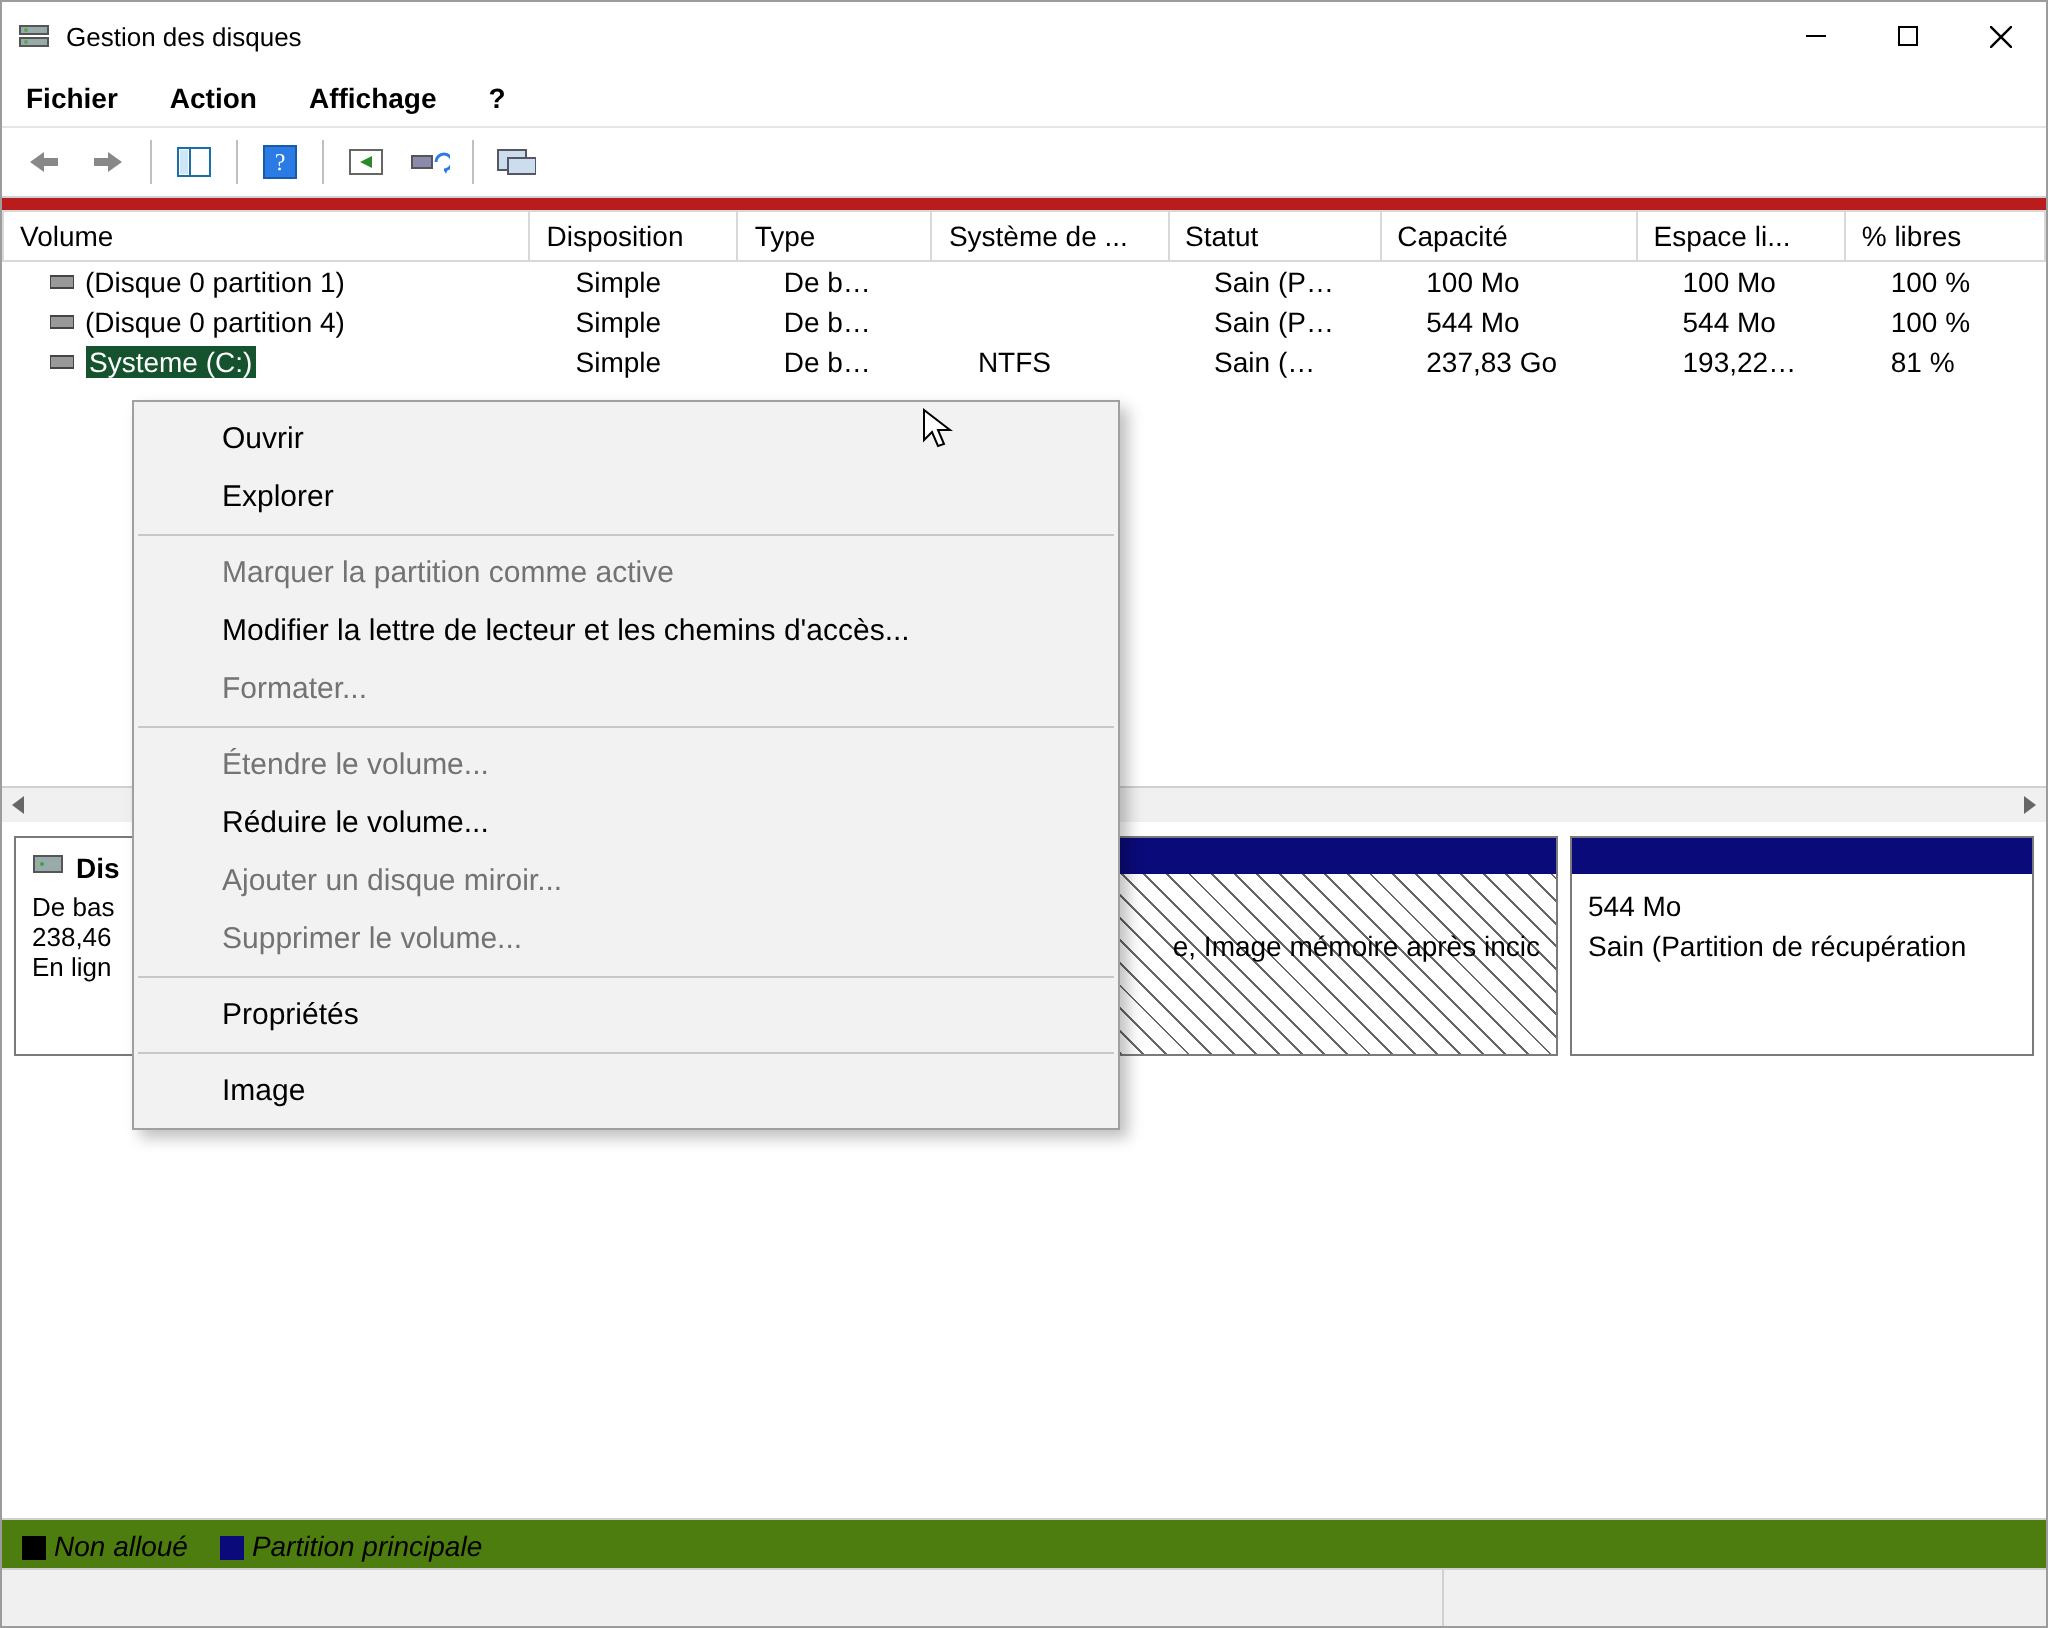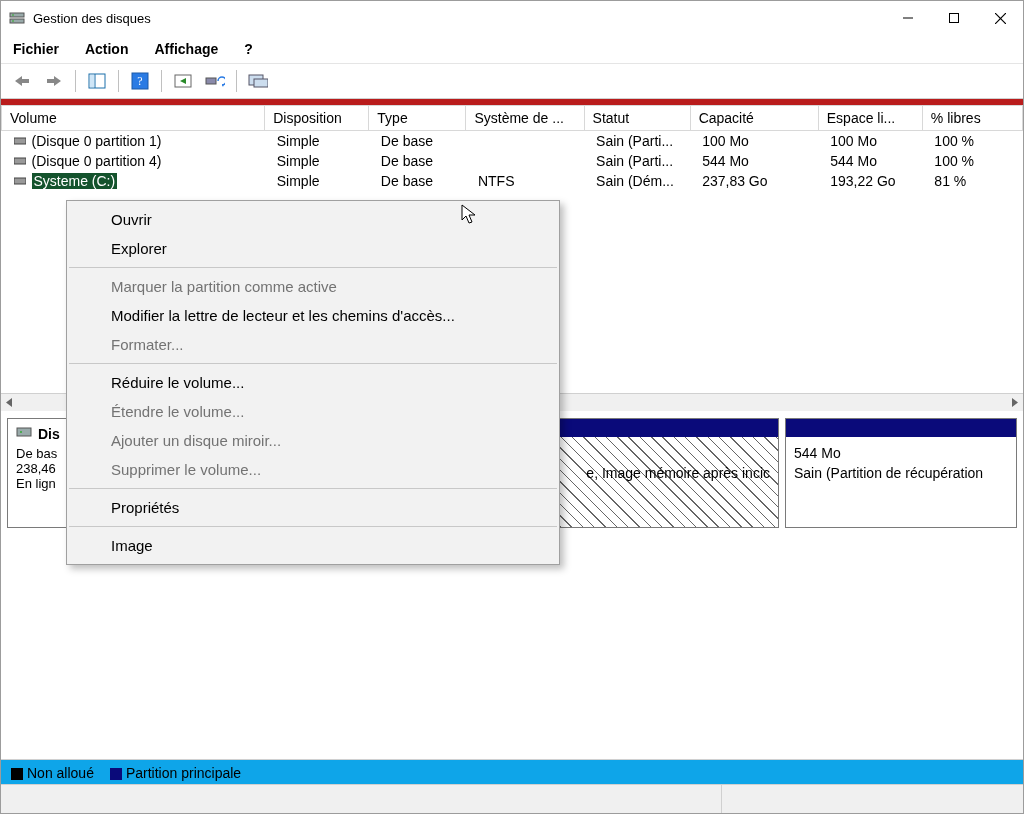--- a/index.html
+++ b/index.html
@@ -86,21 +86,21 @@
     font-size: 14px;
     padding: 4px 8px;
     border: 1px solid #d8d8d8;
     background: #fff;
     white-space: nowrap;
     overflow: hidden;
     text-overflow: ellipsis;
   }
   .volume-table td {
     font-size: 14px;
-    padding: 2px 12px;
+    padding: 2px 23px;
     white-space: nowrap;
     overflow: hidden;
     text-overflow: ellipsis;
   }
   .vol-name-cell {
     display: flex;
     align-items: center;
     gap: 6px;
   }
   .vol-icon {
@@ -201,21 +201,22 @@
     left: 0; bottom: 0;
     height: 26px;
     width: 100%;
     display: flex;
     align-items: center;
     gap: 8px;
     padding: 0 10px;
     border-top: 1px solid #d0d0d0;
     box-sizing: border-box;
     font-size: 14px;
-    background: #0ea5e9;
+    background: #4d7c0f;
+    font-style: italic;
   }
   .legend .sw {
     width: 12px; height: 12px;
     display: inline-block;
     margin-right: 4px;
     vertical-align: middle;
   }
   .legend .sw.black { background: #000; }
   .legend .sw.blue { background: #0a0a7a; }
   
@@ -524,22 +525,22 @@
   </div>
 
   <div class="context-menu">
     <div class="cm-item">Ouvrir</div>
     <div class="cm-item">Explorer</div>
     <div class="cm-sep"></div>
     <div class="cm-item disabled">Marquer la partition comme active</div>
     <div class="cm-item">Modifier la lettre de lecteur et les chemins d'accès...</div>
     <div class="cm-item disabled">Formater...</div>
     <div class="cm-sep"></div>
+    <div class="cm-item disabled">Étendre le volume...</div>
     <div class="cm-item">Réduire le volume...</div>
-    <div class="cm-item disabled">Étendre le volume...</div>
     <div class="cm-item disabled">Ajouter un disque miroir...</div>
     <div class="cm-item disabled">Supprimer le volume...</div>
     <div class="cm-sep"></div>
     <div class="cm-item">Propriétés</div>
     <div class="cm-sep"></div>
     <div class="cm-item">Image</div>
   </div>
 
   <div class="cursor">
     <svg width="18" height="22" viewBox="0 0 18 22">

